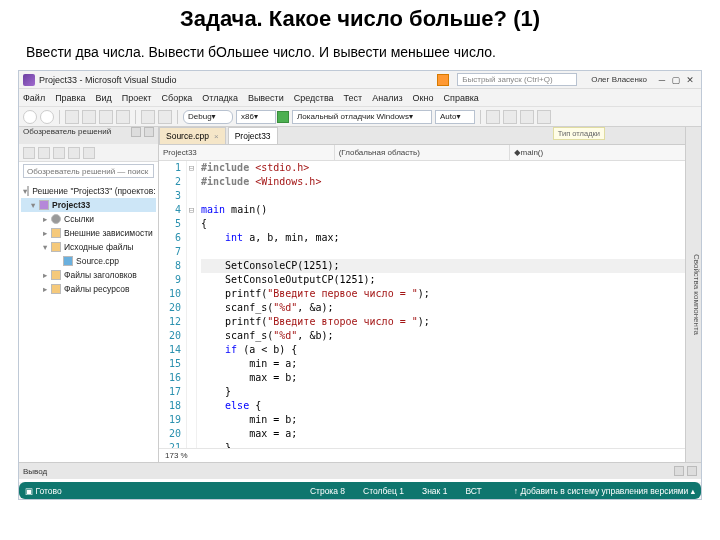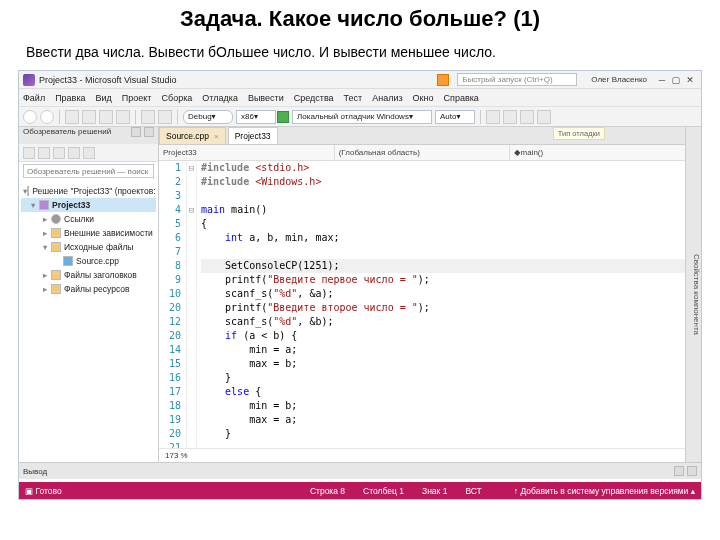--- a/index.html
+++ b/index.html
@@ -79,21 +79,21 @@
   
   .rightstrip { width:16px; background:#e7e7e7; border-left:1px solid #ccc; writing-mode:vertical-rl; text-align:center; font-size:8px; color:#555; padding:6px 0;}
 
   
   .bottom-panel { height:20px; background:#fff; border-top:1px solid #ccc; display:flex; flex-direction:column;}
   .bottom-panel .bp-header{height:16px; background:#e7e7e7; display:flex; align-items:center; padding:0 4px; font-size:8px; color:#333;}
   .bottom-panel .bp-header .spacer{flex:1;}
   .bottom-panel .bp-header .icon{width:10px;height:10px;margin-left:3px;cursor:pointer;background:#ddd;border:1px solid #bbb;}
 
   
-  .statusbar { height:17px; background:#be185d; color:#fff; display:flex; align-items:center; font-size:8.5px; padding:0 6px;}
+  .statusbar { height:17px; background:#0f766e; color:#fff; display:flex; align-items:center; font-size:8.5px; padding:0 6px;border-radius:6px;}
   .statusbar .field{margin-right:18px;}
   .statusbar .spacer{flex:1;}
   .statusbar .right{margin-left:14px;}
 
   .debug-tip { position:absolute; top:0; right:80px; background:#fffde7; border:1px solid #e0dca0; font-size:7.5px; padding:1px 4px; color:#666;}
 </style>
 </head>
 <body>
 
 <div class="page-title">Задача. Какое число больше? (1)</div>
@@ -286,20 +286,21 @@
         </div>
         <div class="src">
 <div><span class="pre">#include </span><span class="str">&lt;stdio.h&gt;</span></div>
 <div><span class="pre">#include </span><span class="str">&lt;Windows.h&gt;</span></div>
 <div></div>
 <div><span class="kw">main</span><span> main()</span></div>
 <div>{</div>
 <div><span class="kw">    int</span><span> a, b, min, max;</span></div>
 <div></div>
 <div class="hl">    SetConsoleCP(1251);</div>
+<div>    SetConsoleOutputCP(1251);</div>
 <div><span>    printf(</span><span class="str">"Введите первое число = "</span><span>);</span></div>
 <div><span>    scanf_s(</span><span class="str">"%d"</span><span>, &amp;a);</span></div>
 <div><span>    printf(</span><span class="str">"Введите второе число = "</span><span>);</span></div>
 <div><span>    scanf_s(</span><span class="str">"%d"</span><span>, &amp;b);</span></div>
 <div><span class="kw">    if</span><span> (a &lt; b) {</span></div>
 <div>        min = a;</div>
 <div>        max = b;</div>
 <div>    }</div>
 <div><span class="kw">    else</span><span> {</span></div>
 <div>        min = b;</div>

